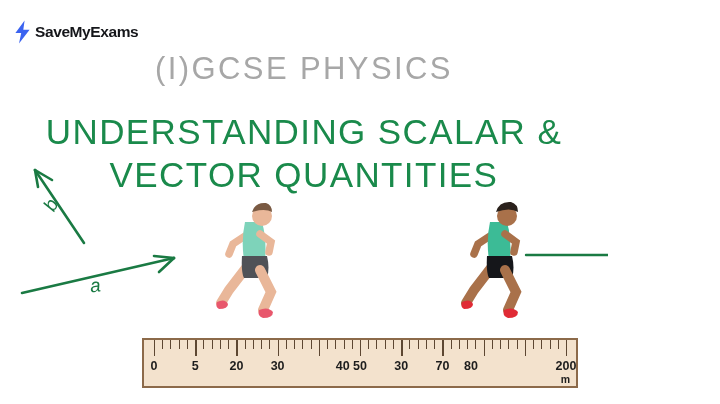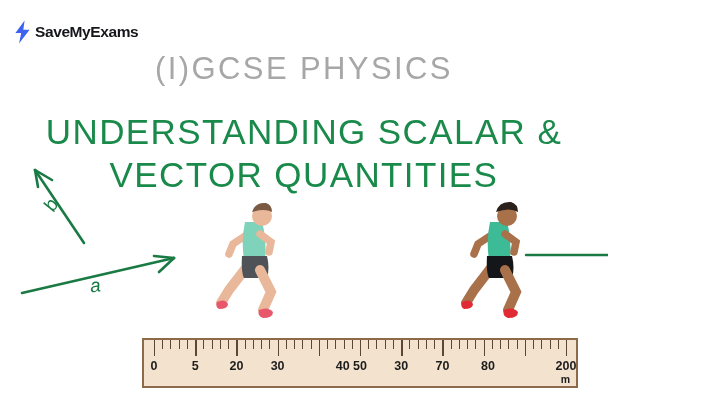--- a/index.html
+++ b/index.html
@@ -307,20 +307,20 @@
         <div class="tick minor" style="left: 413.76px; background: rgb(93, 71, 50);"></div>
         <div class="tick major" style="left: 422px; background: rgb(93, 71, 50);"></div>
         <span class="ruler-num" style="left: 10px;">0</span>
         <span class="ruler-num" style="left: 51.2px;">5</span>
         <span class="ruler-num" style="left: 92.4px;">20</span>
         <span class="ruler-num" style="left: 133.6px;">30</span>
         <span class="ruler-num" style="left: 174.8px; margin-left: 24px;">40</span>
         <span class="ruler-num" style="left: 216px;">50</span>
         <span class="ruler-num" style="left: 257.2px;">30</span>
         <span class="ruler-num" style="left: 298.4px;">70</span>
-        <span class="ruler-num" style="left: 344px;">80</span>
+        <span class="ruler-num" style="left: 327px;">80</span>
         <span class="ruler-num" style="left: 380.8px; margin-top: 47px;">90</span>
         <span class="ruler-num" style="left: 422px;">200</span>
       </div>
     <span id="ruler-unit">m</span>
   </div>
 
 </div>
 
 </body></html>

